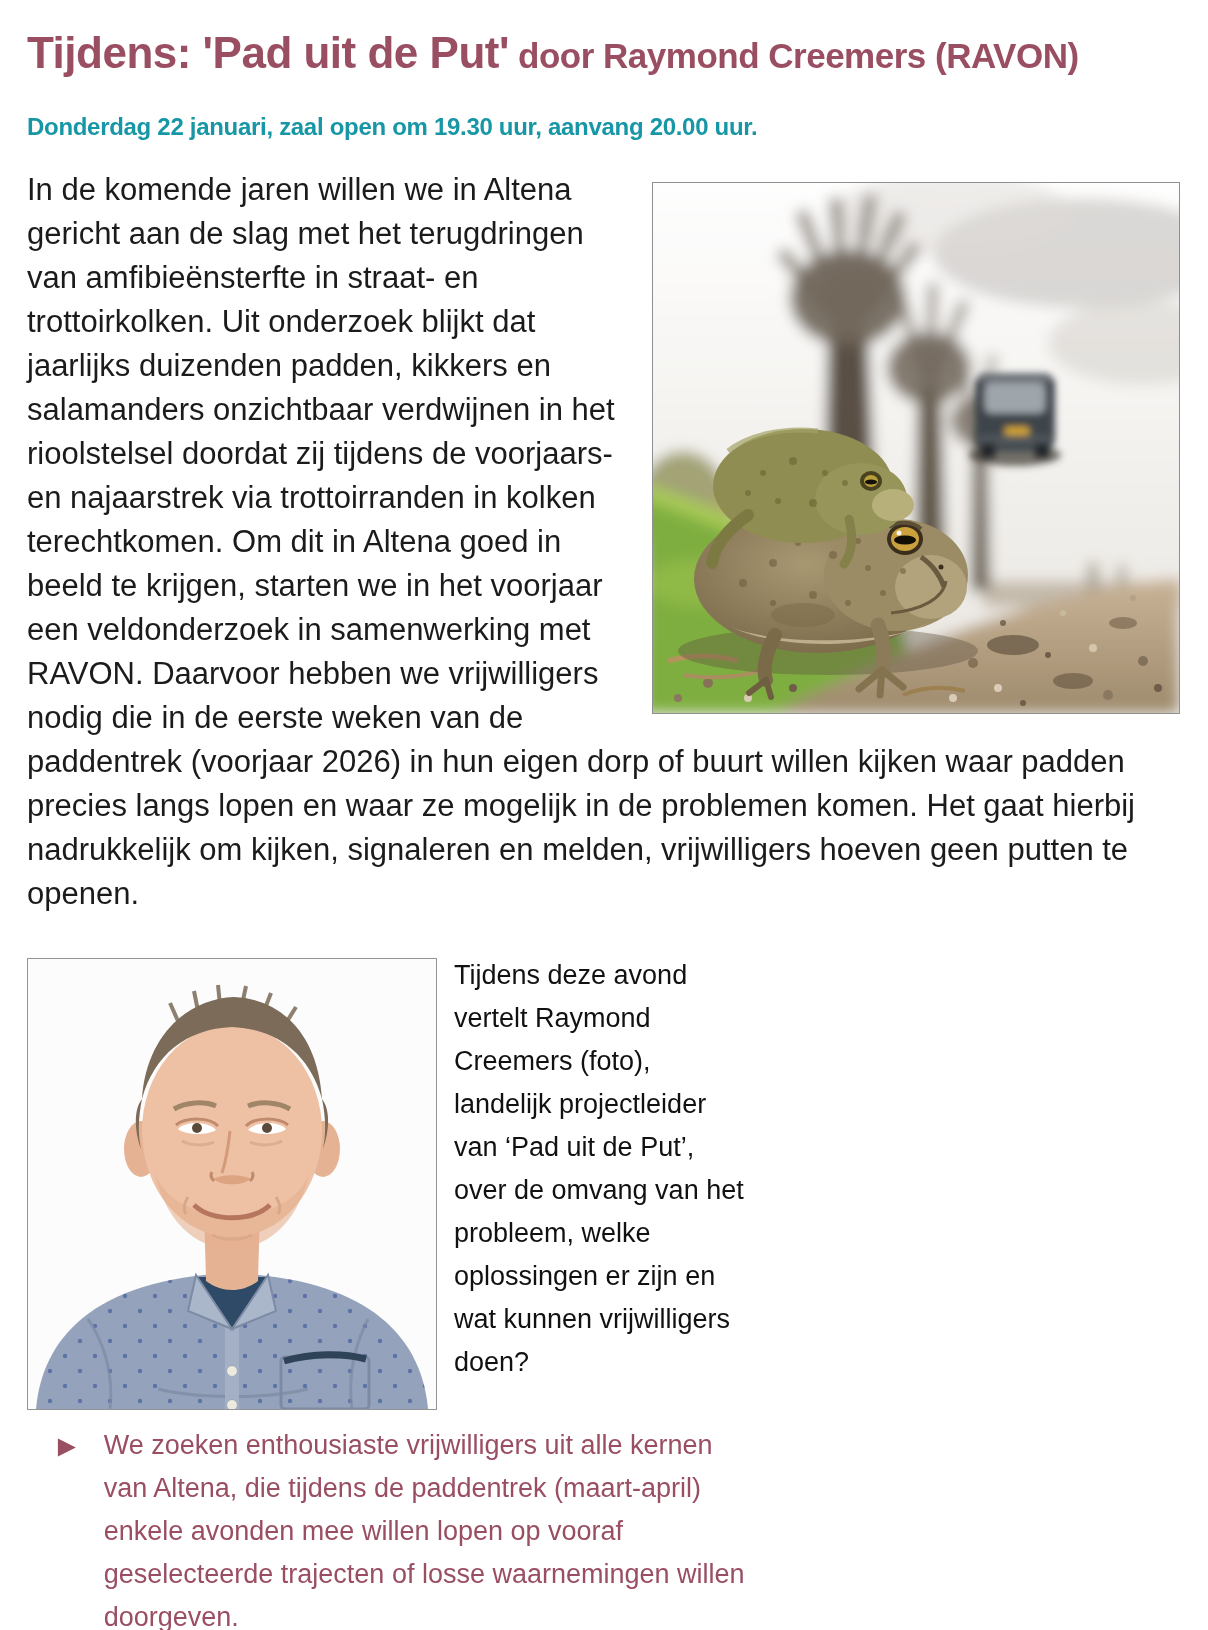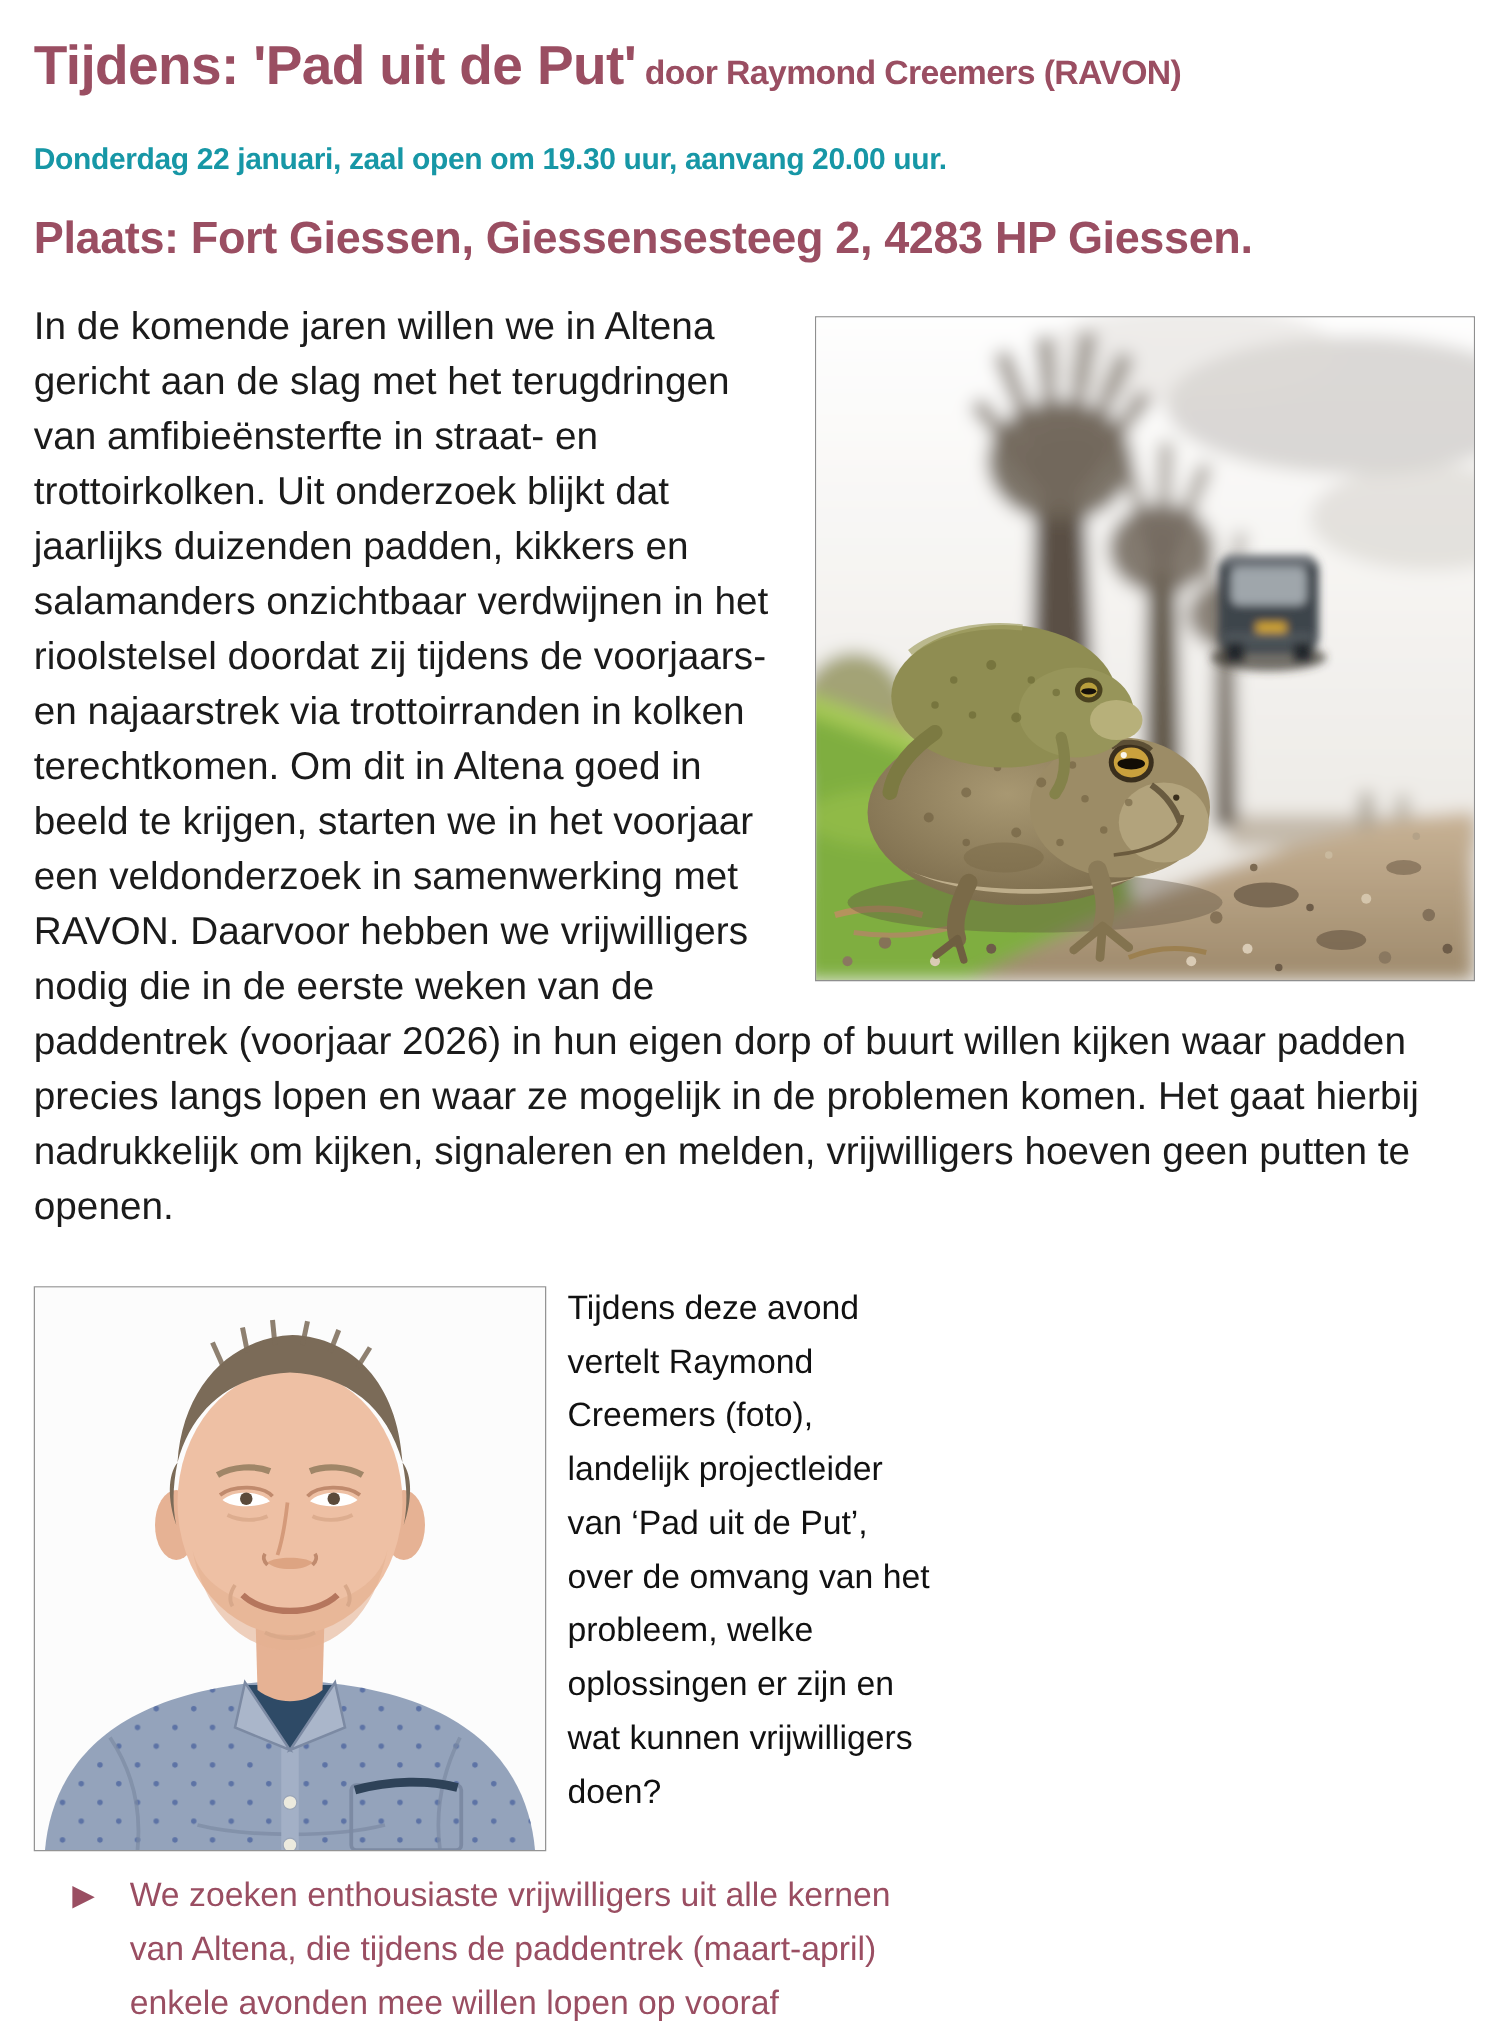--- a/index.html
+++ b/index.html
@@ -14,21 +14,21 @@
   
   h1.title {
     margin: 0 0 24px 0;
     white-space: nowrap;
     line-height: 52px;
     color: #9a4e62;
     font-weight: bold;
     letter-spacing: -0.5px;
   }
   .t-main { font-size: 44px; }
-  .t-sub  { font-size: 27px; }
+  .t-sub  { font-size: 35px; }
   p.dt {
     margin: 0 0 21px 0;
     font-size: 24px; font-weight: bold;
     color: #1797a6; letter-spacing: -0.3px;
     white-space: nowrap; line-height: 40px;
   }
   p.loc {
     margin: 0 0 28px 0;
     font-size: 36px; font-weight: bold;
     color: #9a4e62; letter-spacing: -0.3px;
@@ -82,21 +82,20 @@
   }
 </style>
 </head>
 <body>
 
 <div class="page">
 
   <header>
     <h1 class="title"><span class="t-main">Tijdens: 'Pad uit de Put'</span><span class="t-sub"> door Raymond Creemers (RAVON)</span></h1>
     <p class="dt">Donderdag 22 januari, zaal open om 19.30 uur, aanvang 20.00 uur.</p>
-    <p class="loc">Plaats: Fort Giessen, Giessensesteeg 2, 4283 HP Giessen.</p>
   </header>
 
   <section class="intro">
     <figure class="toad-photo" aria-label="Twee padden op een weg tijdens de paddentrek">
       <svg width="526" height="530" viewBox="0 0 526 530">
         <defs>
           <linearGradient id="skyG" x1="0" y1="0" x2="0" y2="1">
             <stop offset="0" stop-color="#ffffff"></stop>
               <stop offset="1" stop-color="#ebe8e3"></stop>
           </linearGradient>

